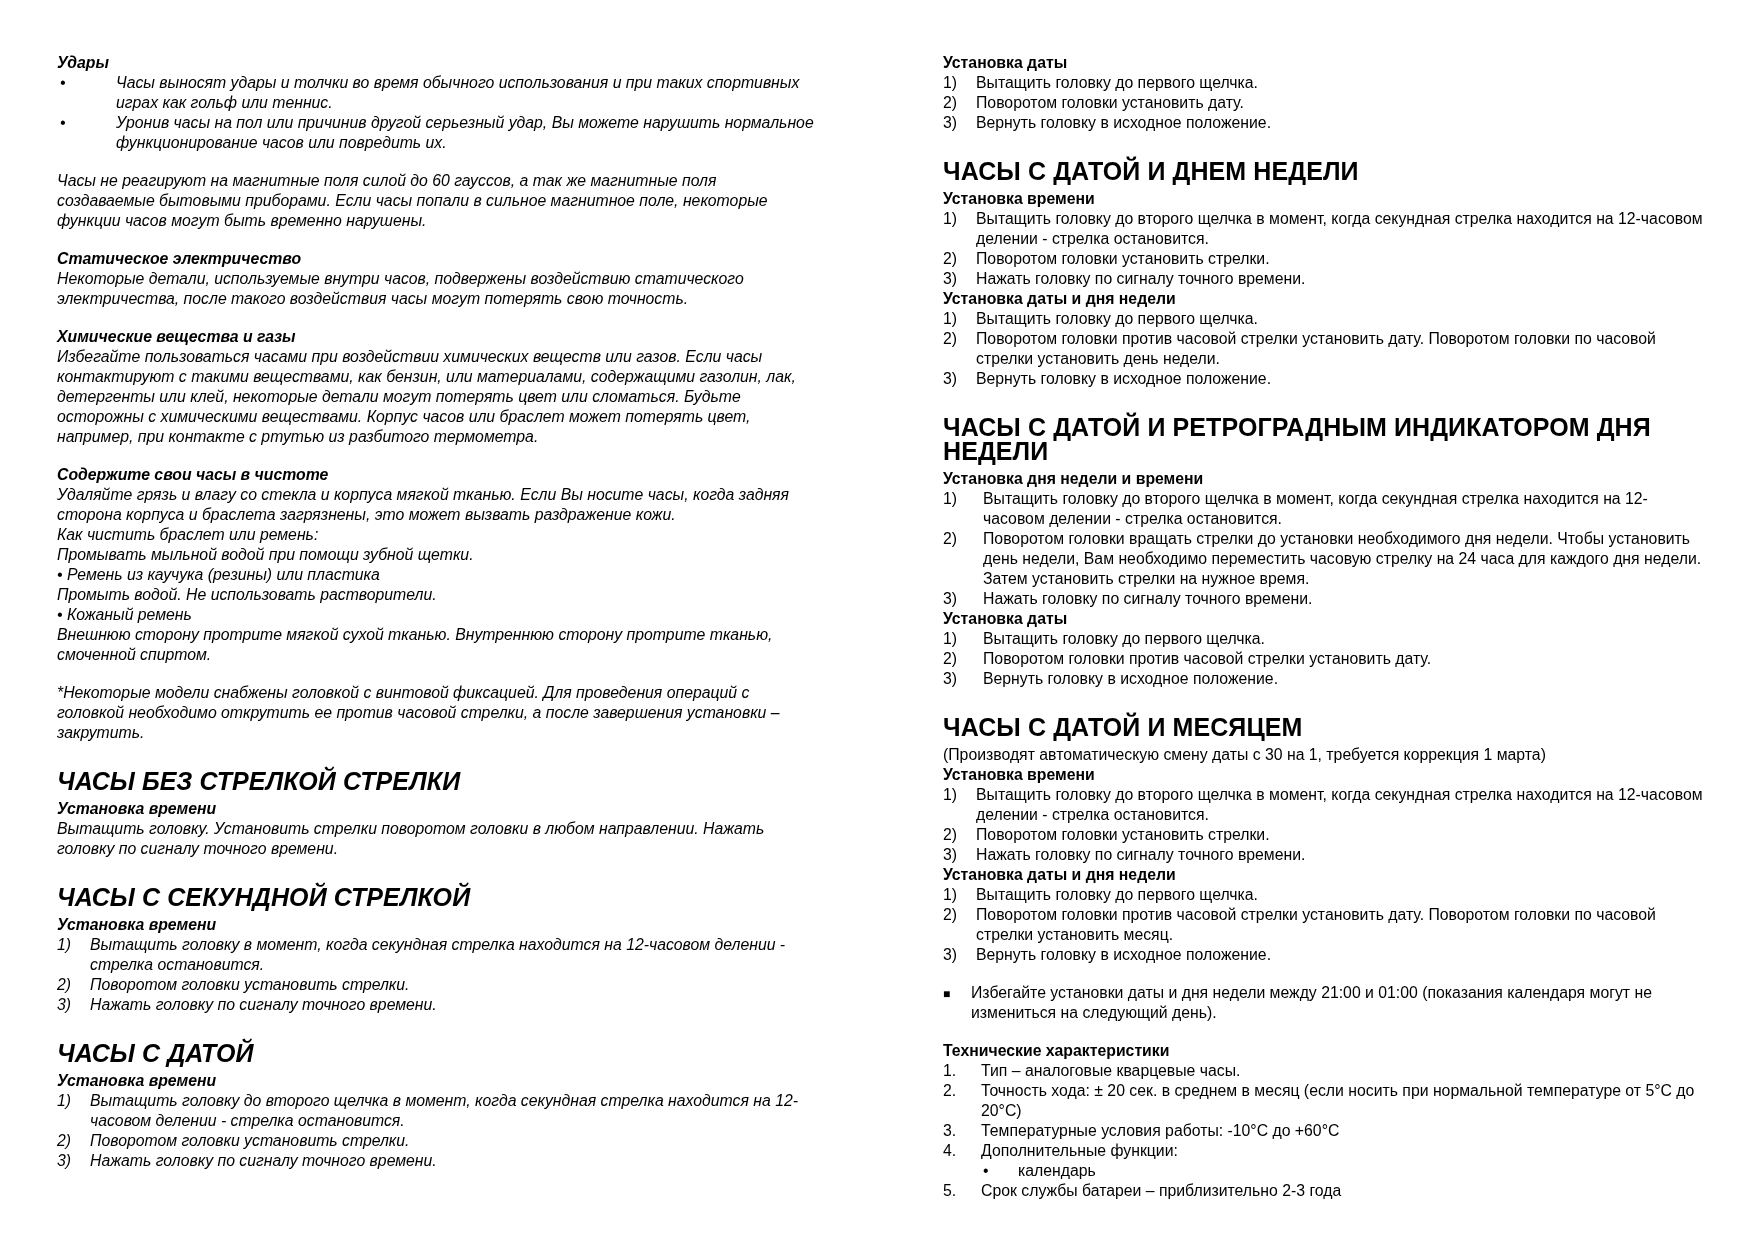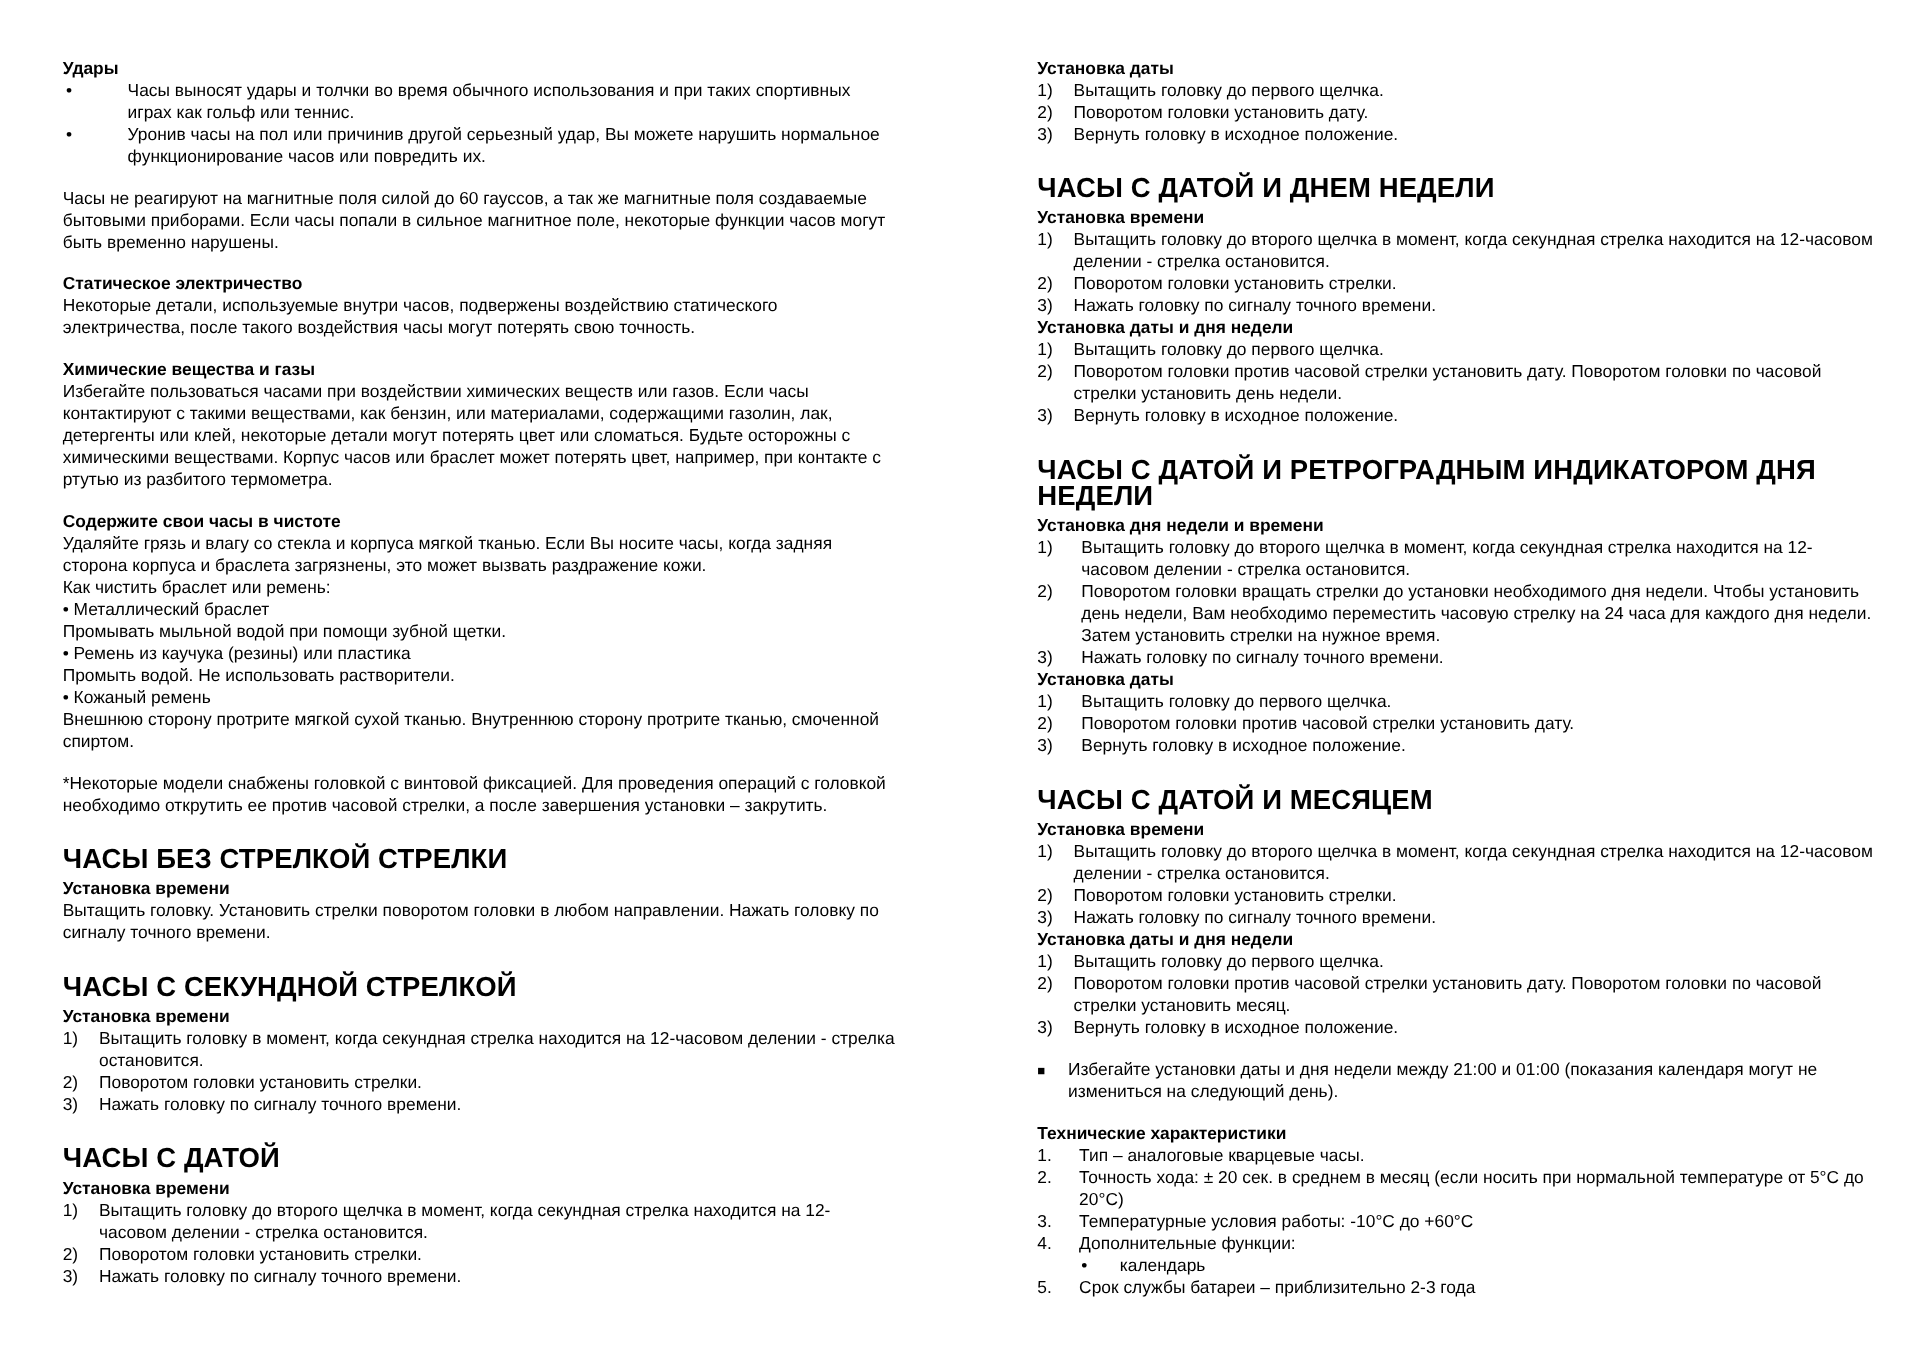--- a/index.html
+++ b/index.html
@@ -19,21 +19,21 @@
   .page {
     box-sizing: border-box;
     width: 1754px;
     height: 1241px;
     padding: 53px 40px 0 57px;
     display: flex;
     overflow: hidden;
     background: #ffffff;
   }
   .col { flex: 0 0 auto; }
-  .col-left  { width: 757px; }
+  .col-left  { width: 757px; font-style: italic; }
   .col-right { width: 762px; margin-left: 129px; }
 
   .h1 {
     font-size: 25px;
     line-height: 24px;
     font-weight: bold;
     margin: 8px 0 6px 0;
     letter-spacing: 0.1px;
   }
   .h2 { font-weight: bold; }
@@ -75,21 +75,20 @@
       <div class="gap"></div>
       <div class="h2">Статическое электричество</div>
       <div class="para">Некоторые детали, используемые внутри часов, подвержены воздействию статического электричества, после такого воздействия часы могут потерять свою точность.</div>
       <div class="gap"></div>
       <div class="h2">Химические вещества и газы</div>
       <div class="para">Избегайте пользоваться часами при воздействии химических веществ или газов. Если часы контактируют с такими веществами, как бензин, или материалами, содержащими газолин, лак, детергенты или клей, некоторые детали могут потерять цвет или сломаться. Будьте осторожны с химическими веществами. Корпус часов или браслет может потерять цвет, например, при контакте с ртутью из разбитого термометра.</div>
       <div class="gap"></div>
       <div class="h2">Содержите свои часы в чистоте</div>
       <div class="para">Удаляйте грязь и влагу со стекла и корпуса мягкой тканью. Если Вы носите часы, когда задняя сторона корпуса и браслета загрязнены, это может вызвать раздражение кожи.</div>
       <div class="para">Как чистить браслет или ремень:</div>
-      <div class="para">• Металлический браслет</div>
       <div class="para">Промывать мыльной водой при помощи зубной щетки.</div>
       <div class="para">• Ремень из каучука (резины) или пластика</div>
       <div class="para">Промыть водой. Не использовать растворители.</div>
       <div class="para">• Кожаный ремень</div>
       <div class="para">Внешнюю сторону протрите мягкой сухой тканью. Внутреннюю сторону протрите тканью, смоченной спиртом.</div>
       <div class="gap"></div>
       <div class="para">*Некоторые модели снабжены головкой с винтовой фиксацией. Для проведения операций с головкой необходимо открутить ее против часовой стрелки, а после завершения установки – закрутить.</div>
       <div class="gap"></div>
       <div class="h1">ЧАСЫ БЕЗ СТРЕЛКОЙ СТРЕЛКИ</div>
       <div class="h2">Установка времени</div>
@@ -204,20 +203,21 @@
           <span class="marker">2)</span>
           <span class="li-text">Поворотом головки против часовой стрелки установить дату.</span>
         </div>
         <div class="li">
           <span class="marker">3)</span>
           <span class="li-text">Вернуть головку в исходное положение.</span>
         </div>
       </div>
       <div class="gap"></div>
       <div class="h1">ЧАСЫ С ДАТОЙ И МЕСЯЦЕМ</div>
+      <div class="para">(Производят автоматическую смену даты с 30 на 1, требуется коррекция 1 марта)</div>
       <div class="h2">Установка времени</div>
       <div class="list paren">
         <div class="li">
           <span class="marker">1)</span>
           <span class="li-text">Вытащить головку до второго щелчка в момент, когда секундная стрелка находится на 12-часовом делении - стрелка остановится.</span>
         </div>
         <div class="li">
           <span class="marker">2)</span>
           <span class="li-text">Поворотом головки установить стрелки.</span>
         </div>

